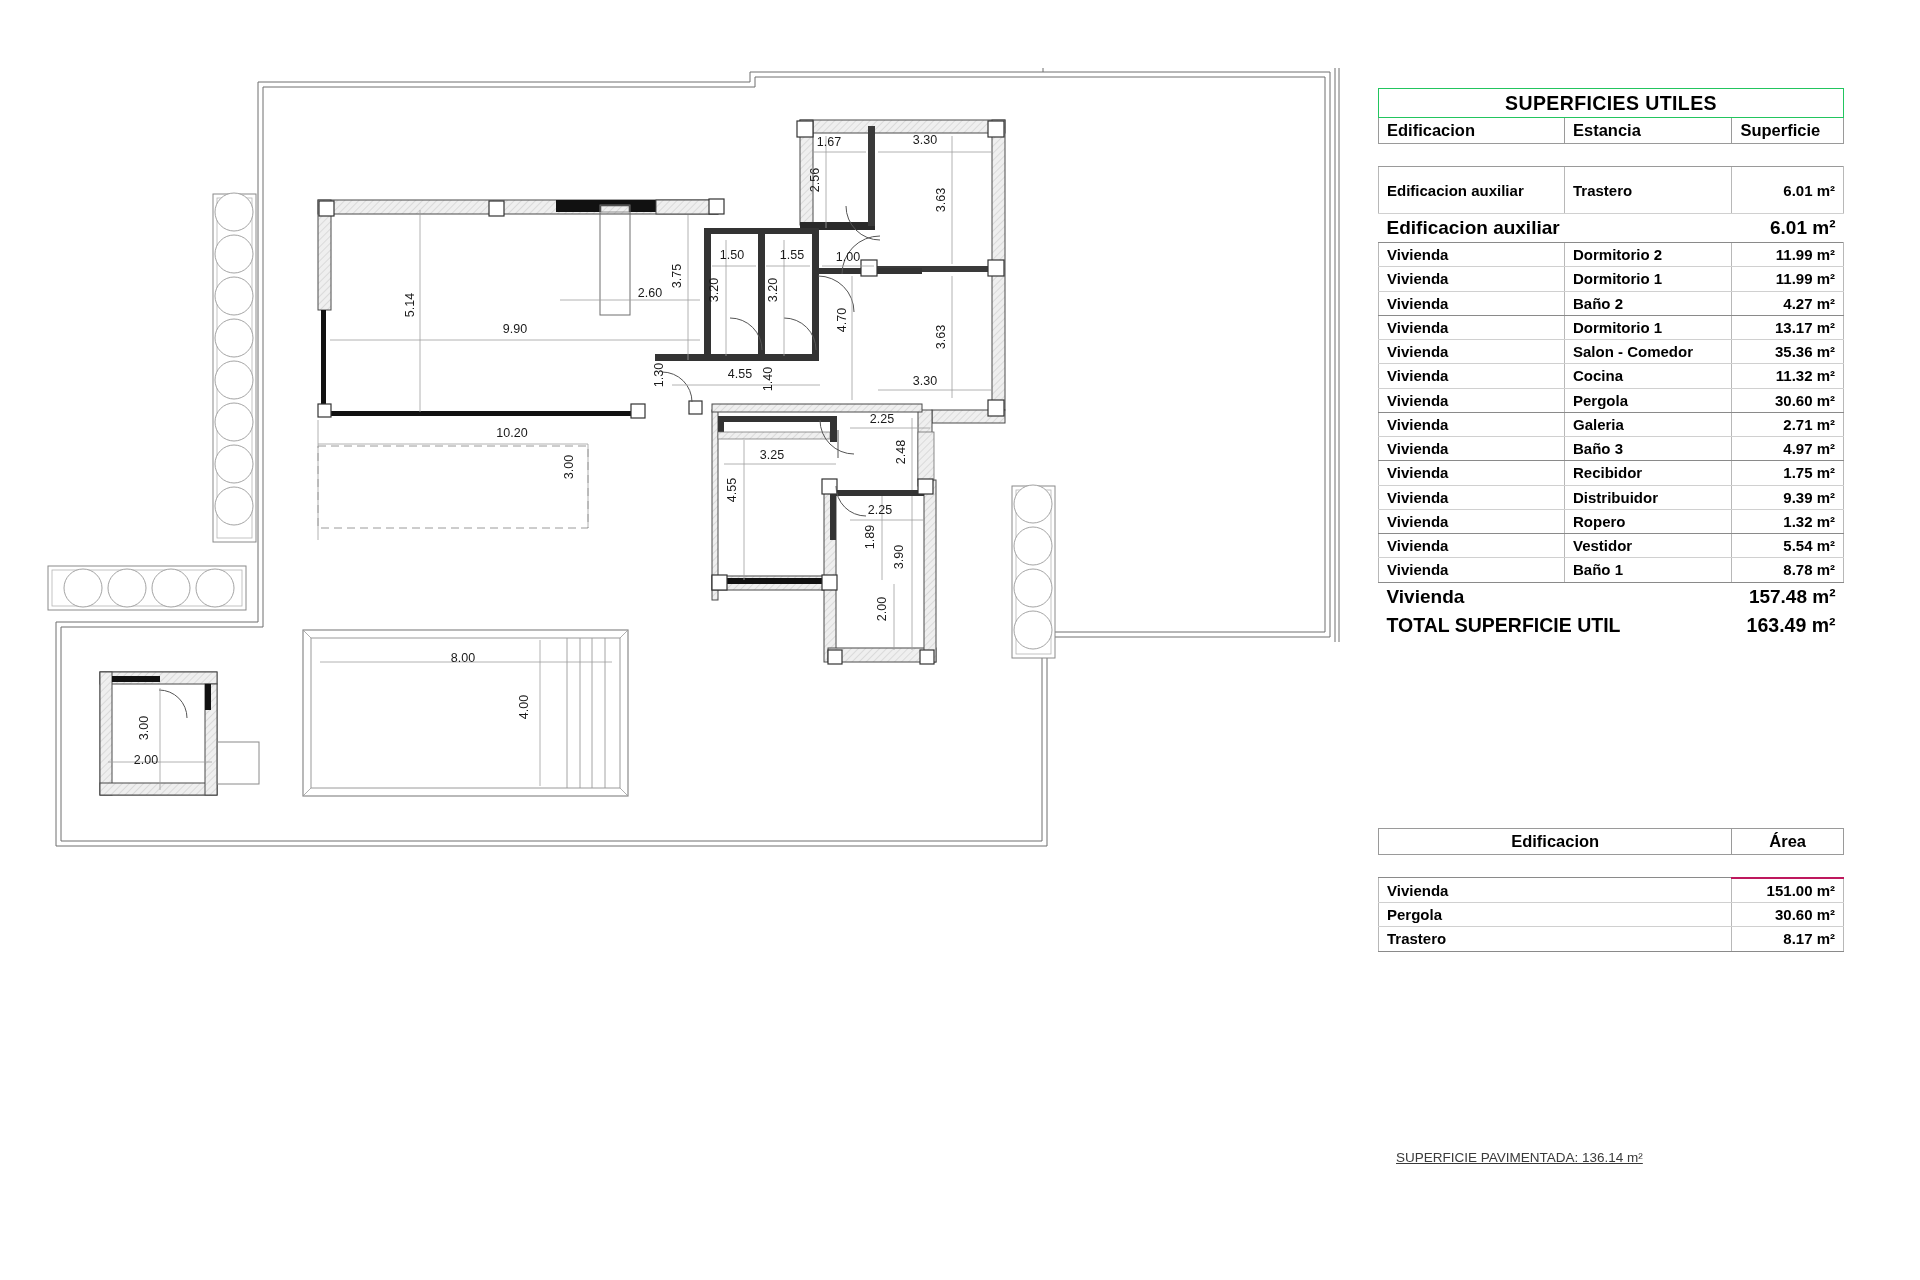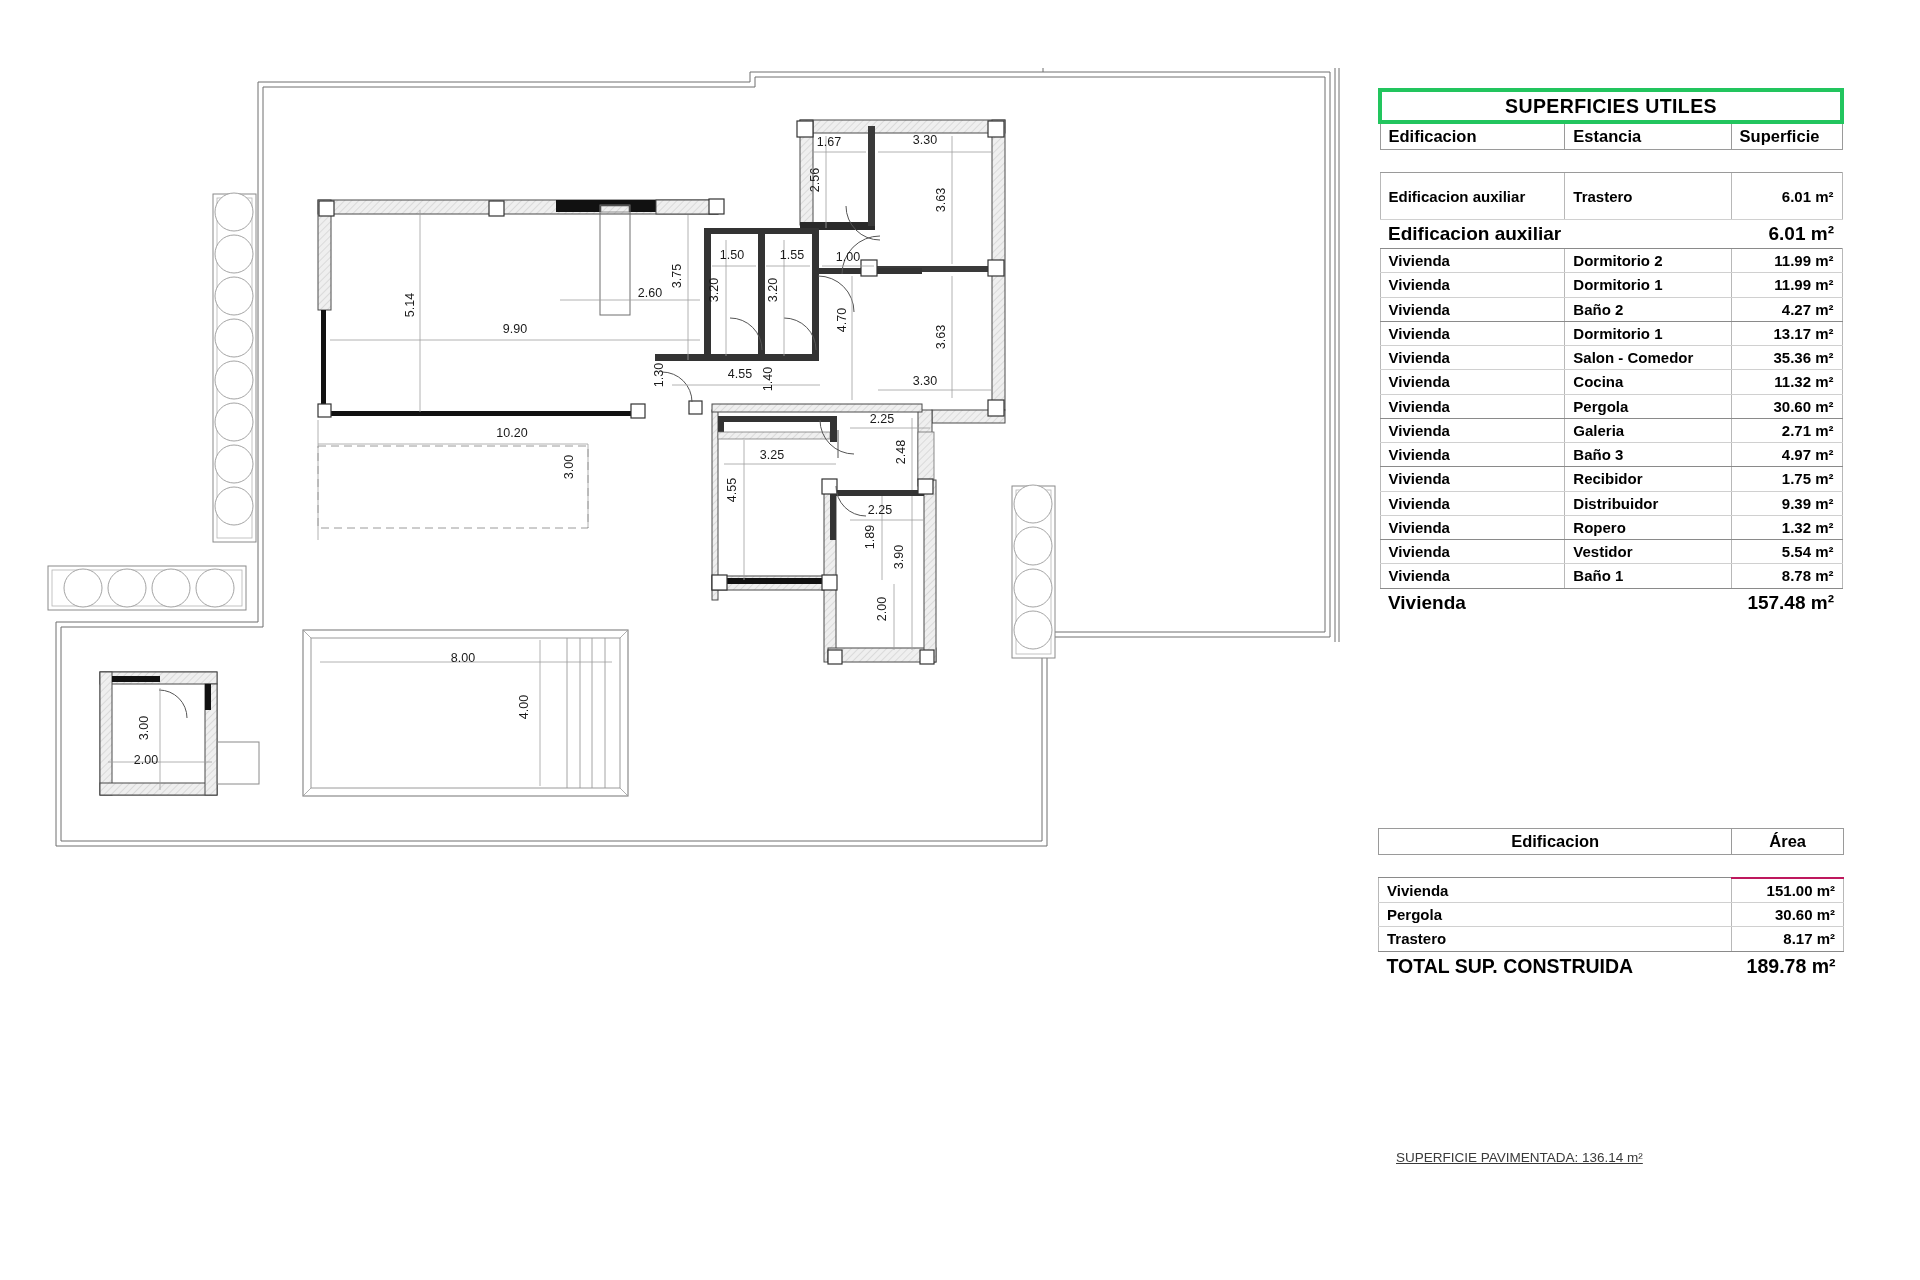--- a/index.html
+++ b/index.html
@@ -14,21 +14,21 @@
   .panel{position:absolute;}
   #utiles-panel{left:1378px;top:88px;width:466px;}
   #construidas-panel{left:1378px;top:828px;width:466px;}
 
   table.sheet{border-collapse:collapse;width:100%;
               font-family:"Liberation Sans",sans-serif;}
   table.sheet td{padding:3px 8px;vertical-align:middle;line-height:1.15;}
 
   .tbl-title{font-weight:bold;font-size:19.5px;text-align:center;
              letter-spacing:.4px;padding:9px 4px 9px 4px;}
-  .box{border:4px solid #22c55e;}
+  .box{border:1px solid #22c55e;}
   .hdr td{font-weight:bold;font-size:16.5px;border:1px solid #9a9a9a;}
   .hdr .c-sup{text-align:left;}
 
   .spacer td{border:none;height:16px;padding:0;}
 
   .row td{font-weight:bold;font-size:15px;border-bottom:1px solid #d0d0d0;}
   .row td.c-edif{border-left:1px solid #b8b8b8;}
   .row td.c-est{border-left:1px solid #b8b8b8;}
   .row td.c-sup{border-left:1px solid #b8b8b8;border-right:1px solid #b8b8b8;
                 text-align:right;}
@@ -403,20 +403,24 @@
       <tr class="row thick">
         <td class="c-edif">Vivienda</td>
         <td class="c-est">Baño 1</td>
         <td class="c-sup">8.78 m²</td>
       </tr>
 
       <tr class="subtotal">
         <td colspan="2">Vivienda</td>
         <td class="c-sup">157.48 m²</td>
       </tr>
+      <tr class="grand">
+        <td colspan="2">TOTAL SUPERFICIE UTIL</td>
+        <td class="c-sup">163.49 m²</td>
+      </tr>
     </tbody>
   </table>
 </div>
 
 <div class="panel" id="construidas-panel">
   <table class="sheet c2">
     <colgroup>
         <col style="width:76%">
         <col style="width:24%">
       </colgroup>
@@ -434,21 +438,17 @@
         <td class="c-sup" style="border-top:2px solid #be185d">151.00 m²</td>
       </tr>
       <tr class="row">
         <td class="c-edif">Pergola</td>
         <td class="c-sup">30.60 m²</td>
       </tr>
       <tr class="row thick">
         <td class="c-edif">Trastero</td>
         <td class="c-sup">8.17 m²</td>
       </tr>
-      <tr class="grand">
-        <td>TOTAL SUP. CONSTRUIDA</td>
-        <td class="c-sup">189.78 m²</td>
-      </tr>
     </tbody>
   </table>
 </div>
 
 <div id="footnote">SUPERFICIE PAVIMENTADA: 136.14 m²</div>
 
 </body></html>

